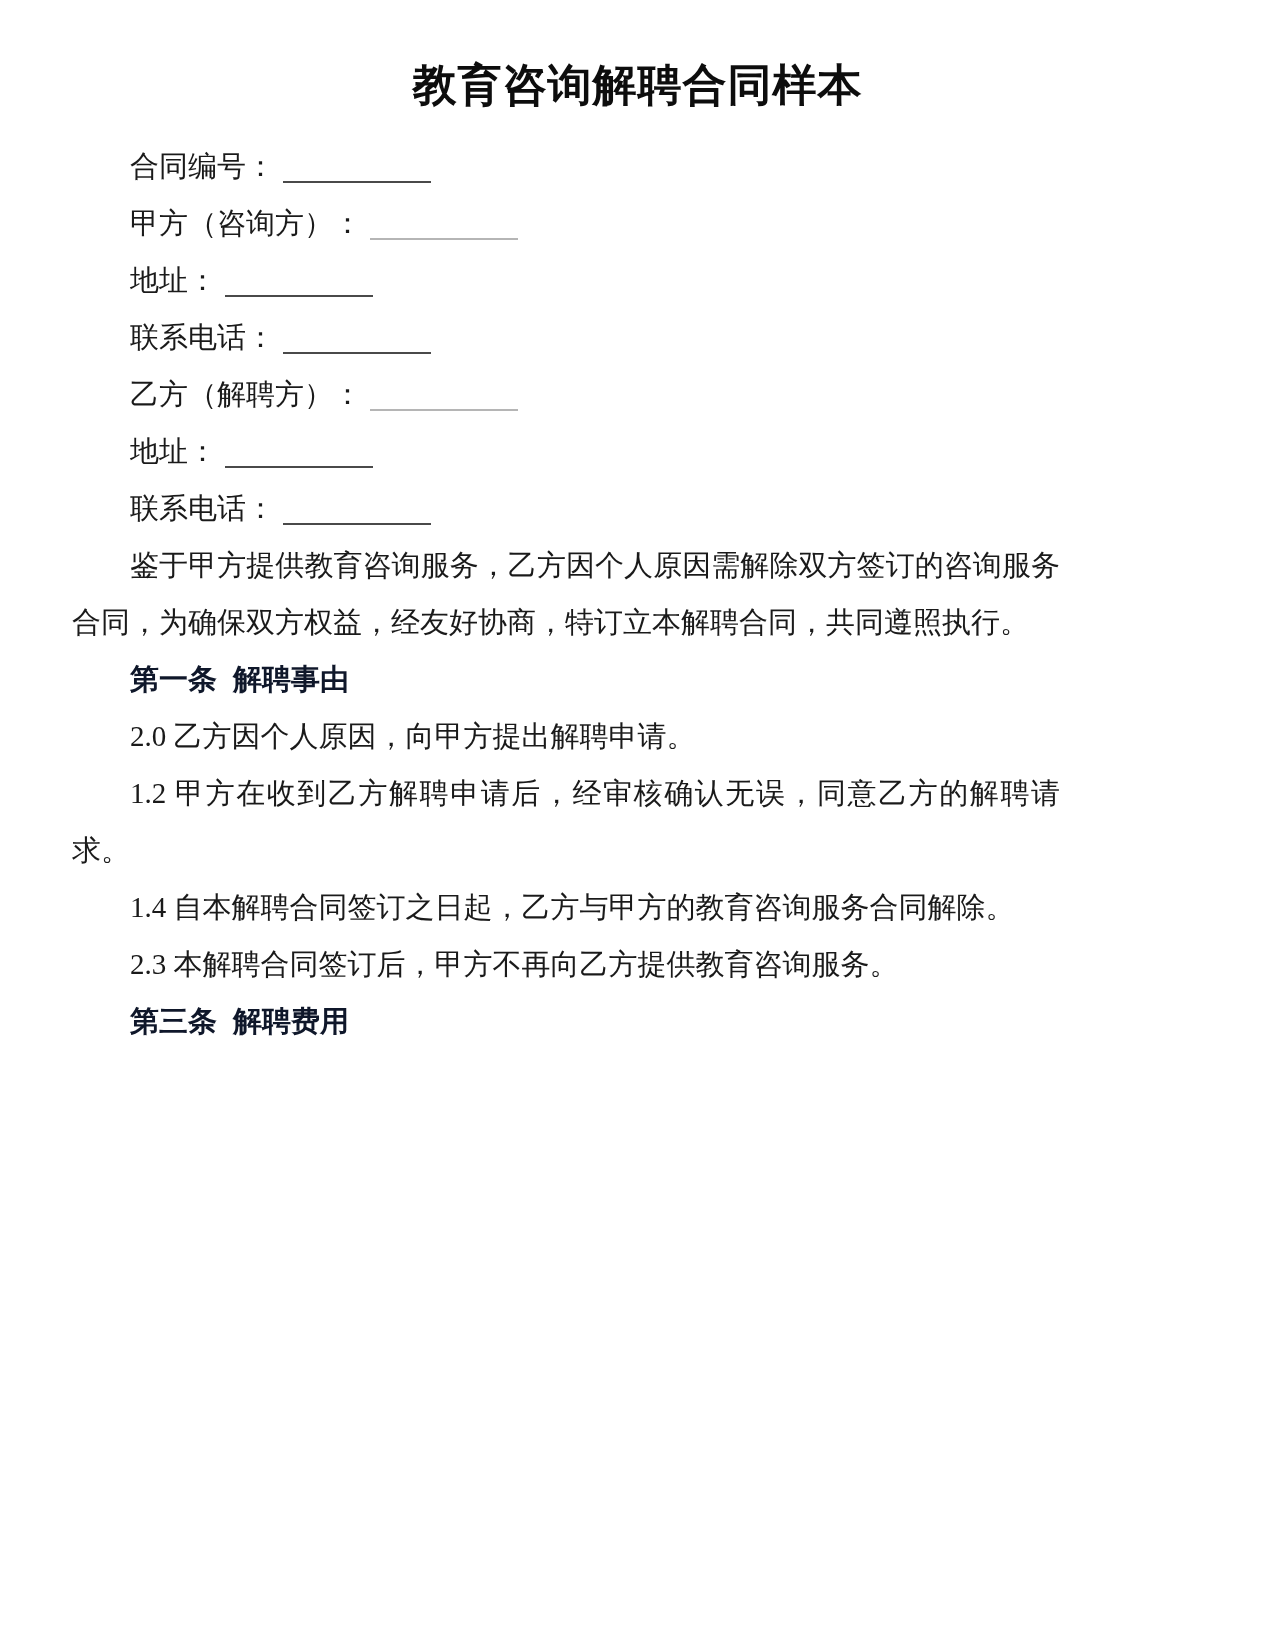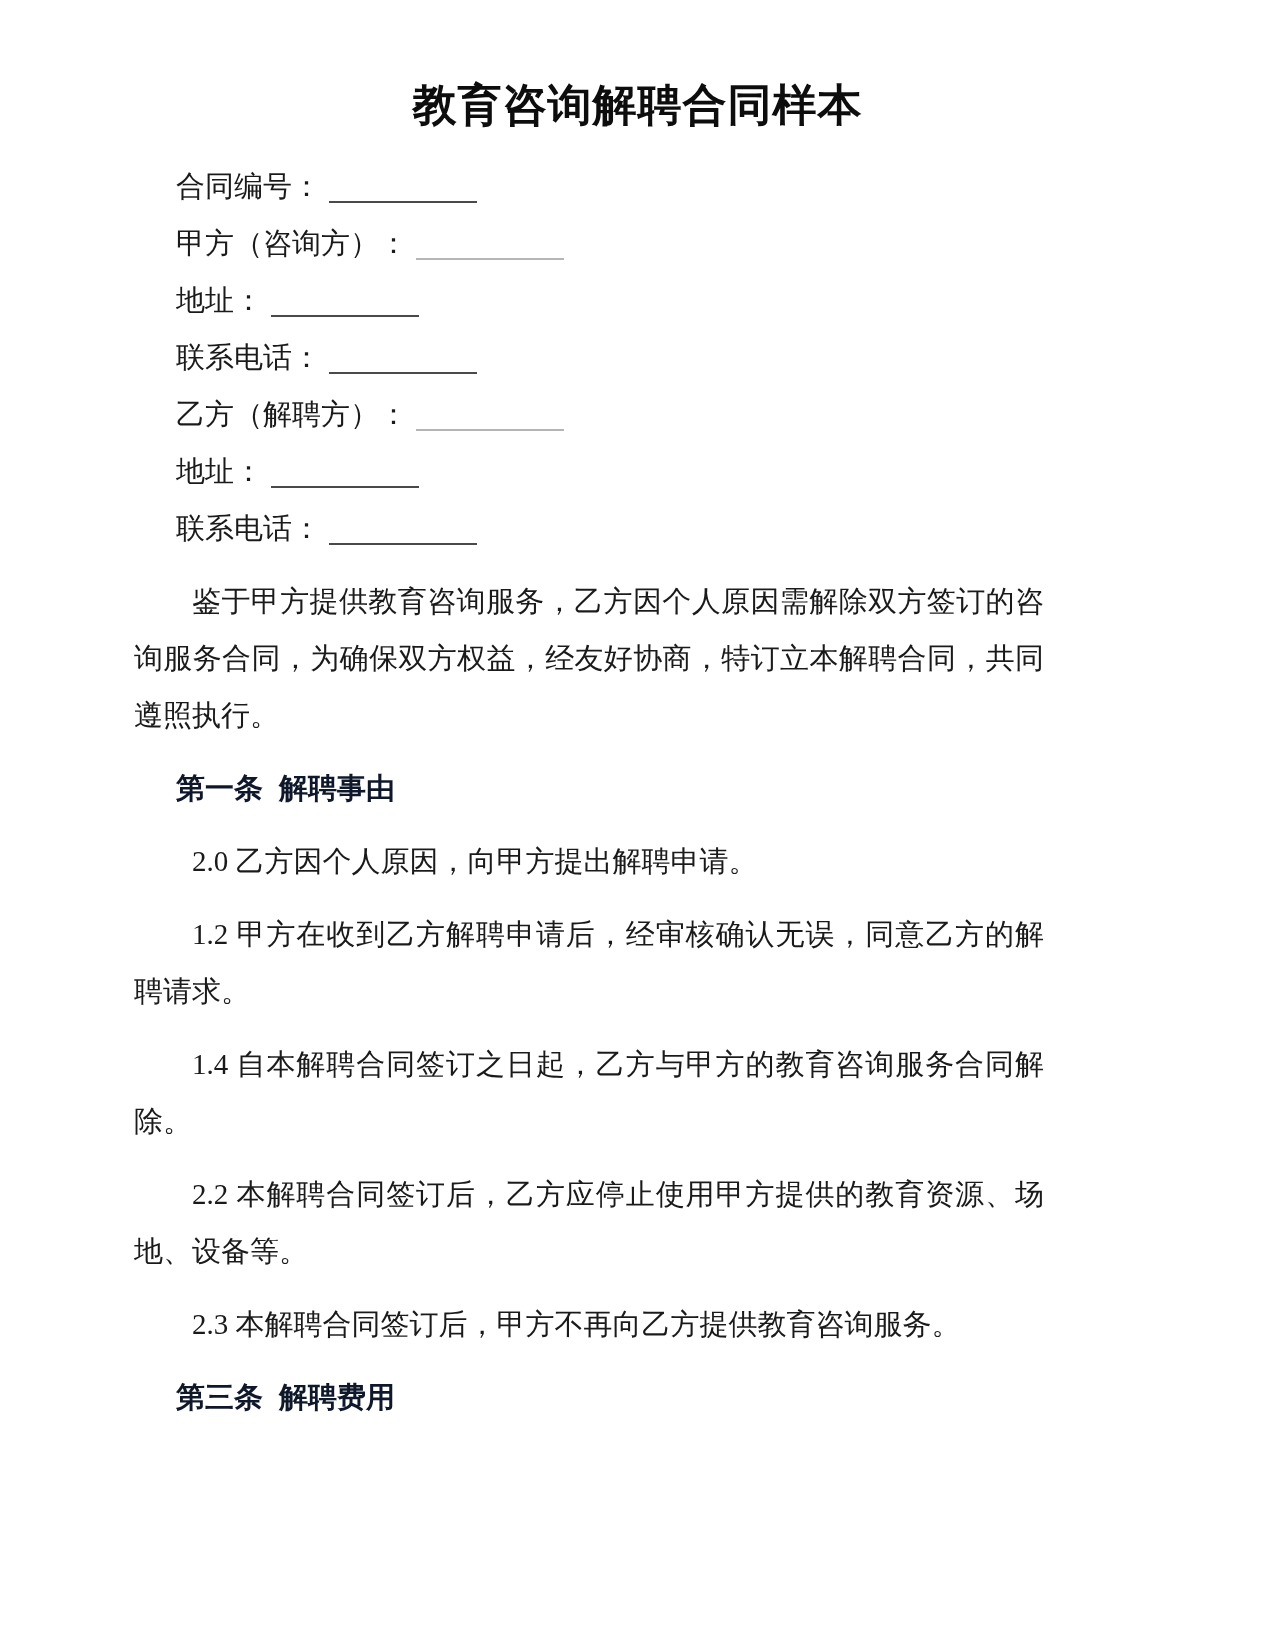--- a/index.html
+++ b/index.html
@@ -9,52 +9,52 @@
     width: 1275px;
     height: 1650px;
     margin: 0 auto;
     background: #ffffff;
     color: #1a1a1a;
     font-family: "Liberation Serif", "DejaVu Serif", serif;
     overflow: hidden;
   }
   .doc-title {
     margin: 0;
-    padding-top: 80px;
+    padding-top: 60px;
     text-align: center;
     font-size: 44px;
     line-height: 52px;
     font-weight: bold;
     color: #0d0d0d;
     font-family: "Liberation Serif", "DejaVu Serif", serif;
     letter-spacing: 1px;
   }
   .doc-body {
     margin-top: 26px;
-    padding-left: 118px;
+    padding-left: 72px;
     padding-right: 215px;
     font-size: 29px;
     line-height: 57px;
   }
   .field-line {
     text-indent: 0;
     padding-left: 58px; 
     white-space: nowrap;
   }
   .blank {
     display: inline-block;
     width: 148px;
     height: 34px;
     margin-left: 8px;
     border-bottom: 2px solid #4a4a4a;
     vertical-align: -7px;
   }
   .blank.light { border-bottom-color: #b5b5b5; }
   .para {
-    margin: 16px;
+    margin: 0;
     text-indent: 2em;
     text-align: justify;
     word-break: break-all;
   }
   .section-heading {
     margin: 0;
     text-indent: 2em;
     font-size: 29px;
     line-height: 57px;
     font-weight: bold;
@@ -100,19 +100,18 @@
       <span>联系电话：</span><span class="blank"></span>
     </div>
 
     <p class="para">鉴于甲方提供教育咨询服务，乙方因个人原因需解除双方签订的咨询服务合同，为确保双方权益，经友好协商，特订立本解聘合同，共同遵照执行。</p>
 
     <h2 class="section-heading">第一条 解聘事由</h2>
     <p class="para">2.0 乙方因个人原因，向甲方提出解聘申请。</p>
     <p class="para">1.2 甲方在收到乙方解聘申请后，经审核确认无误，同意乙方的解聘请求。</p>
 
     <p class="para">1.4 自本解聘合同签订之日起，乙方与甲方的教育咨询服务合同解除。</p>
-    <p class="para">2.2 本解聘合同签订后，乙方应停止使用甲方提供的教育资源、场地、设备等。</p>
     <p class="para">2.3 本解聘合同签订后，甲方不再向乙方提供教育咨询服务。</p>
 
     <h2 class="section-heading">第三条 解聘费用</h2>
 
   </div>
 </div>
 
 </body></html>

